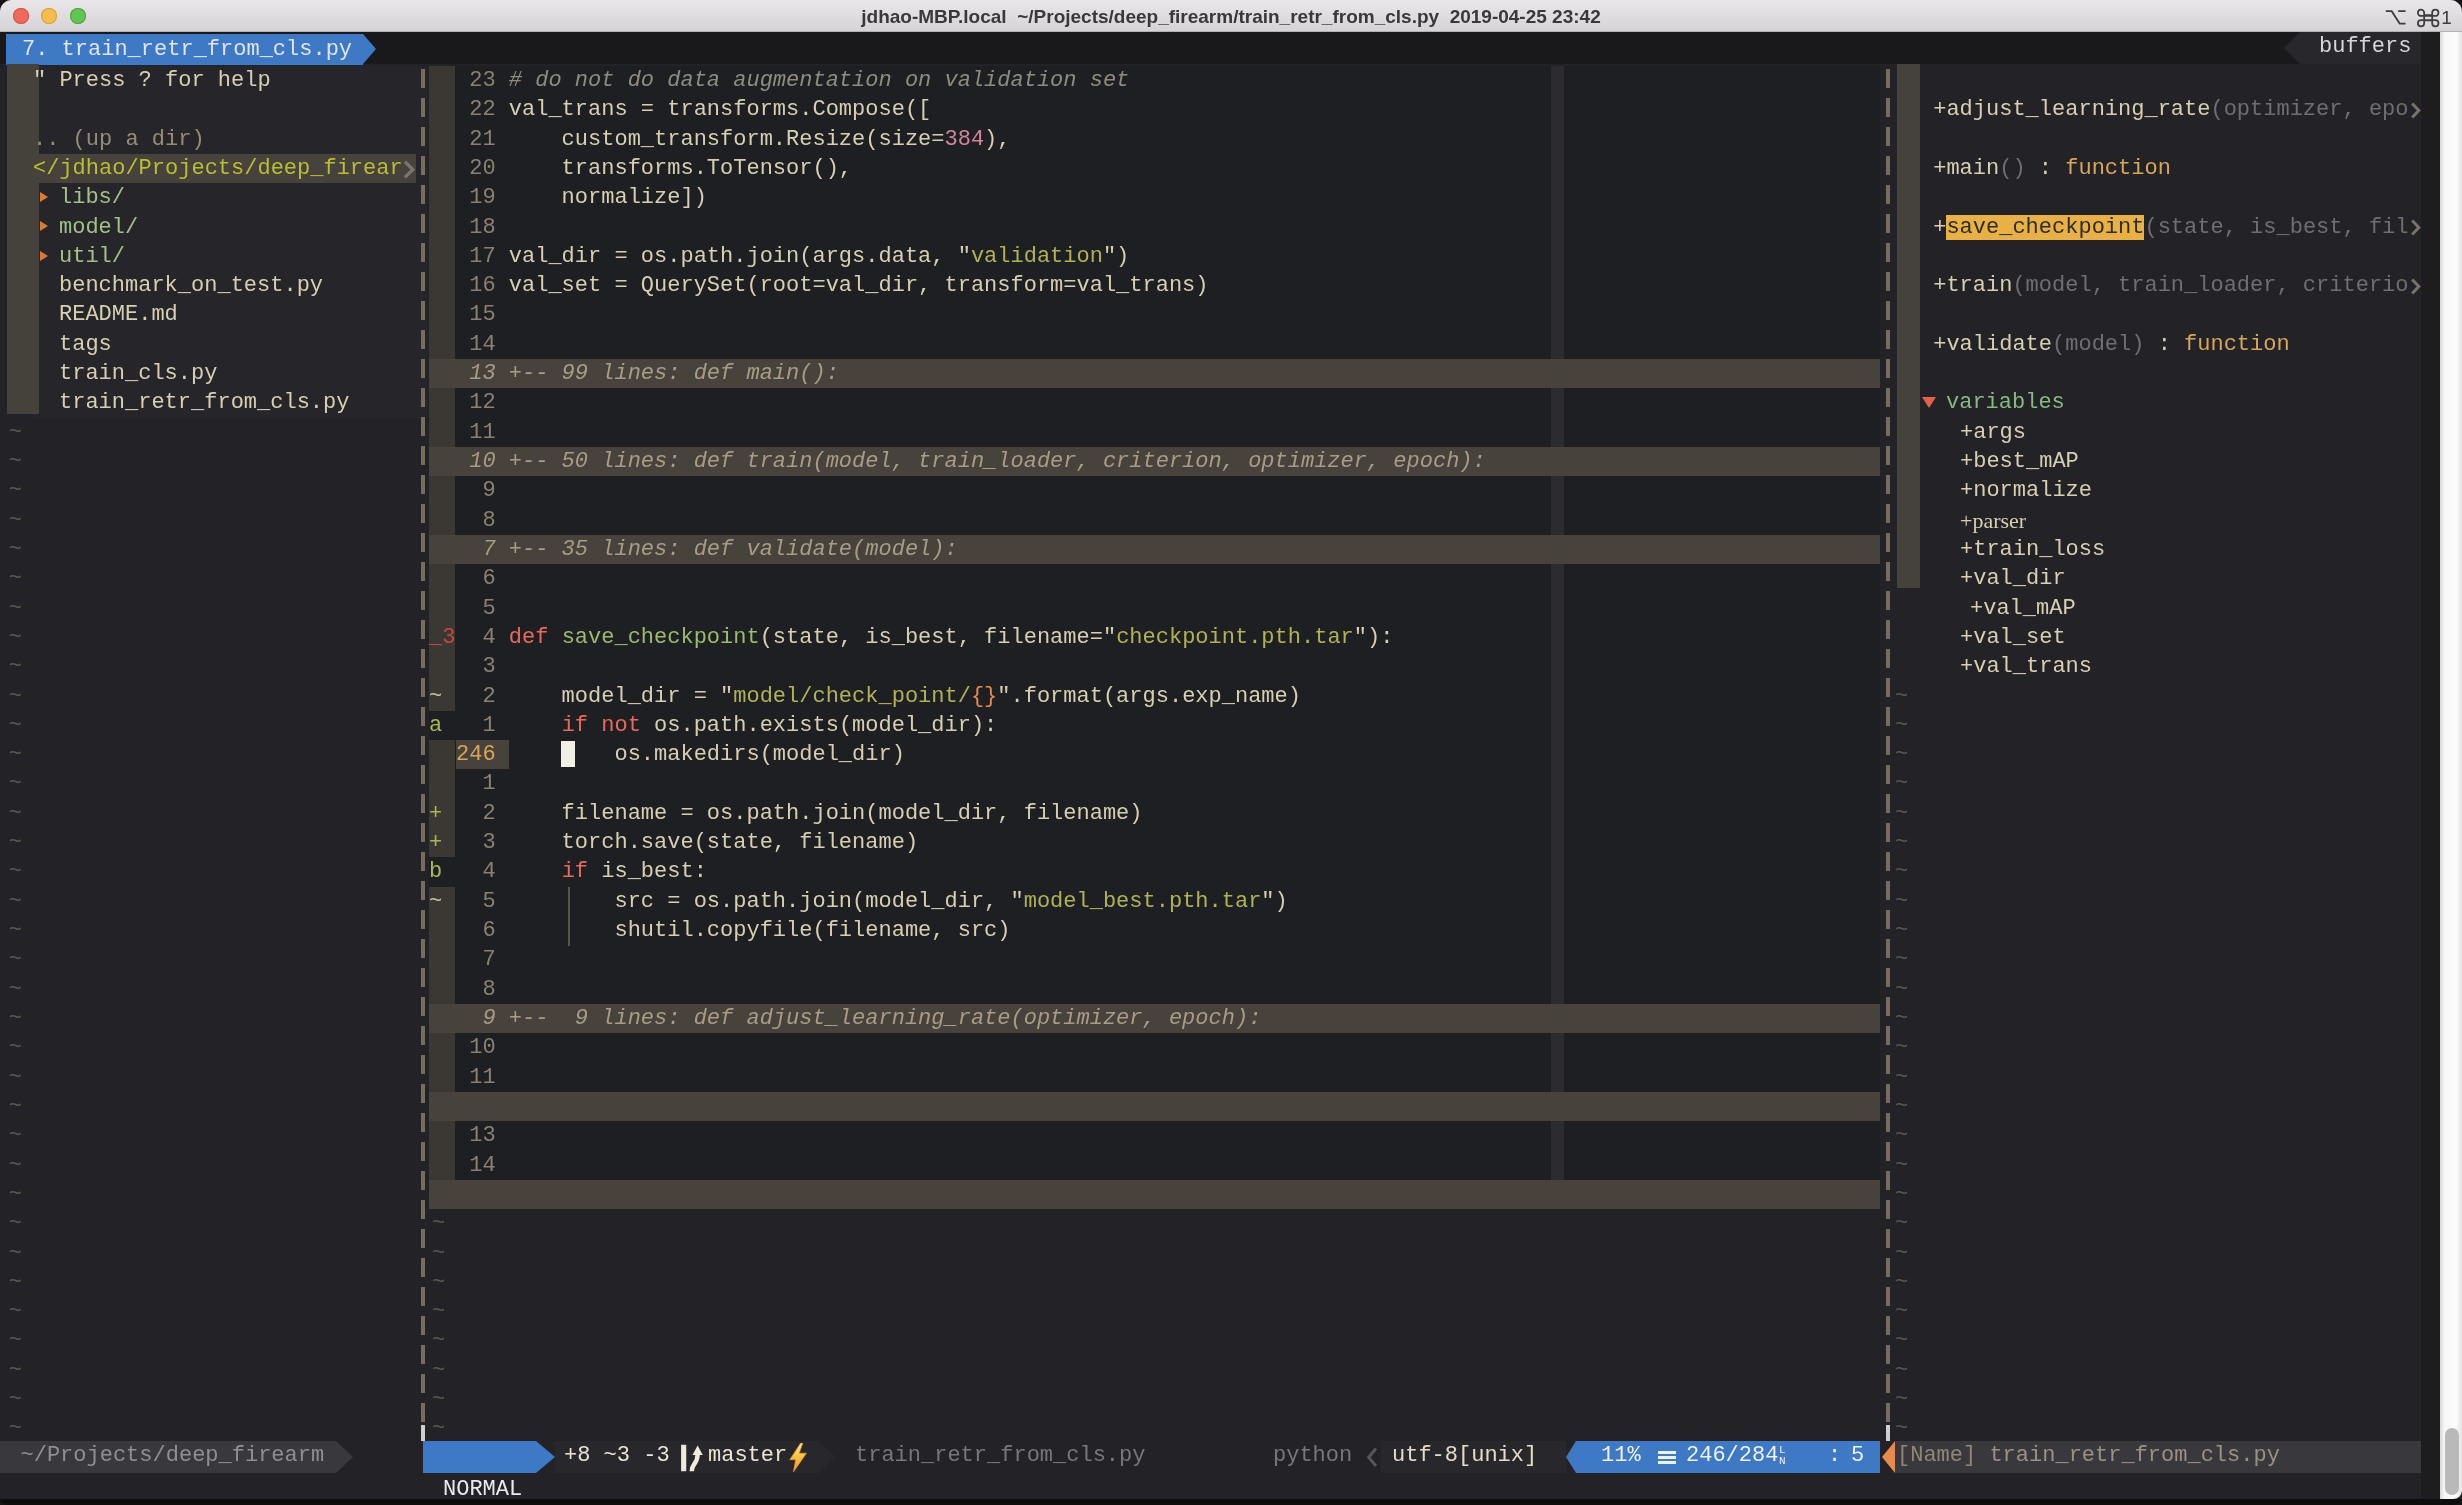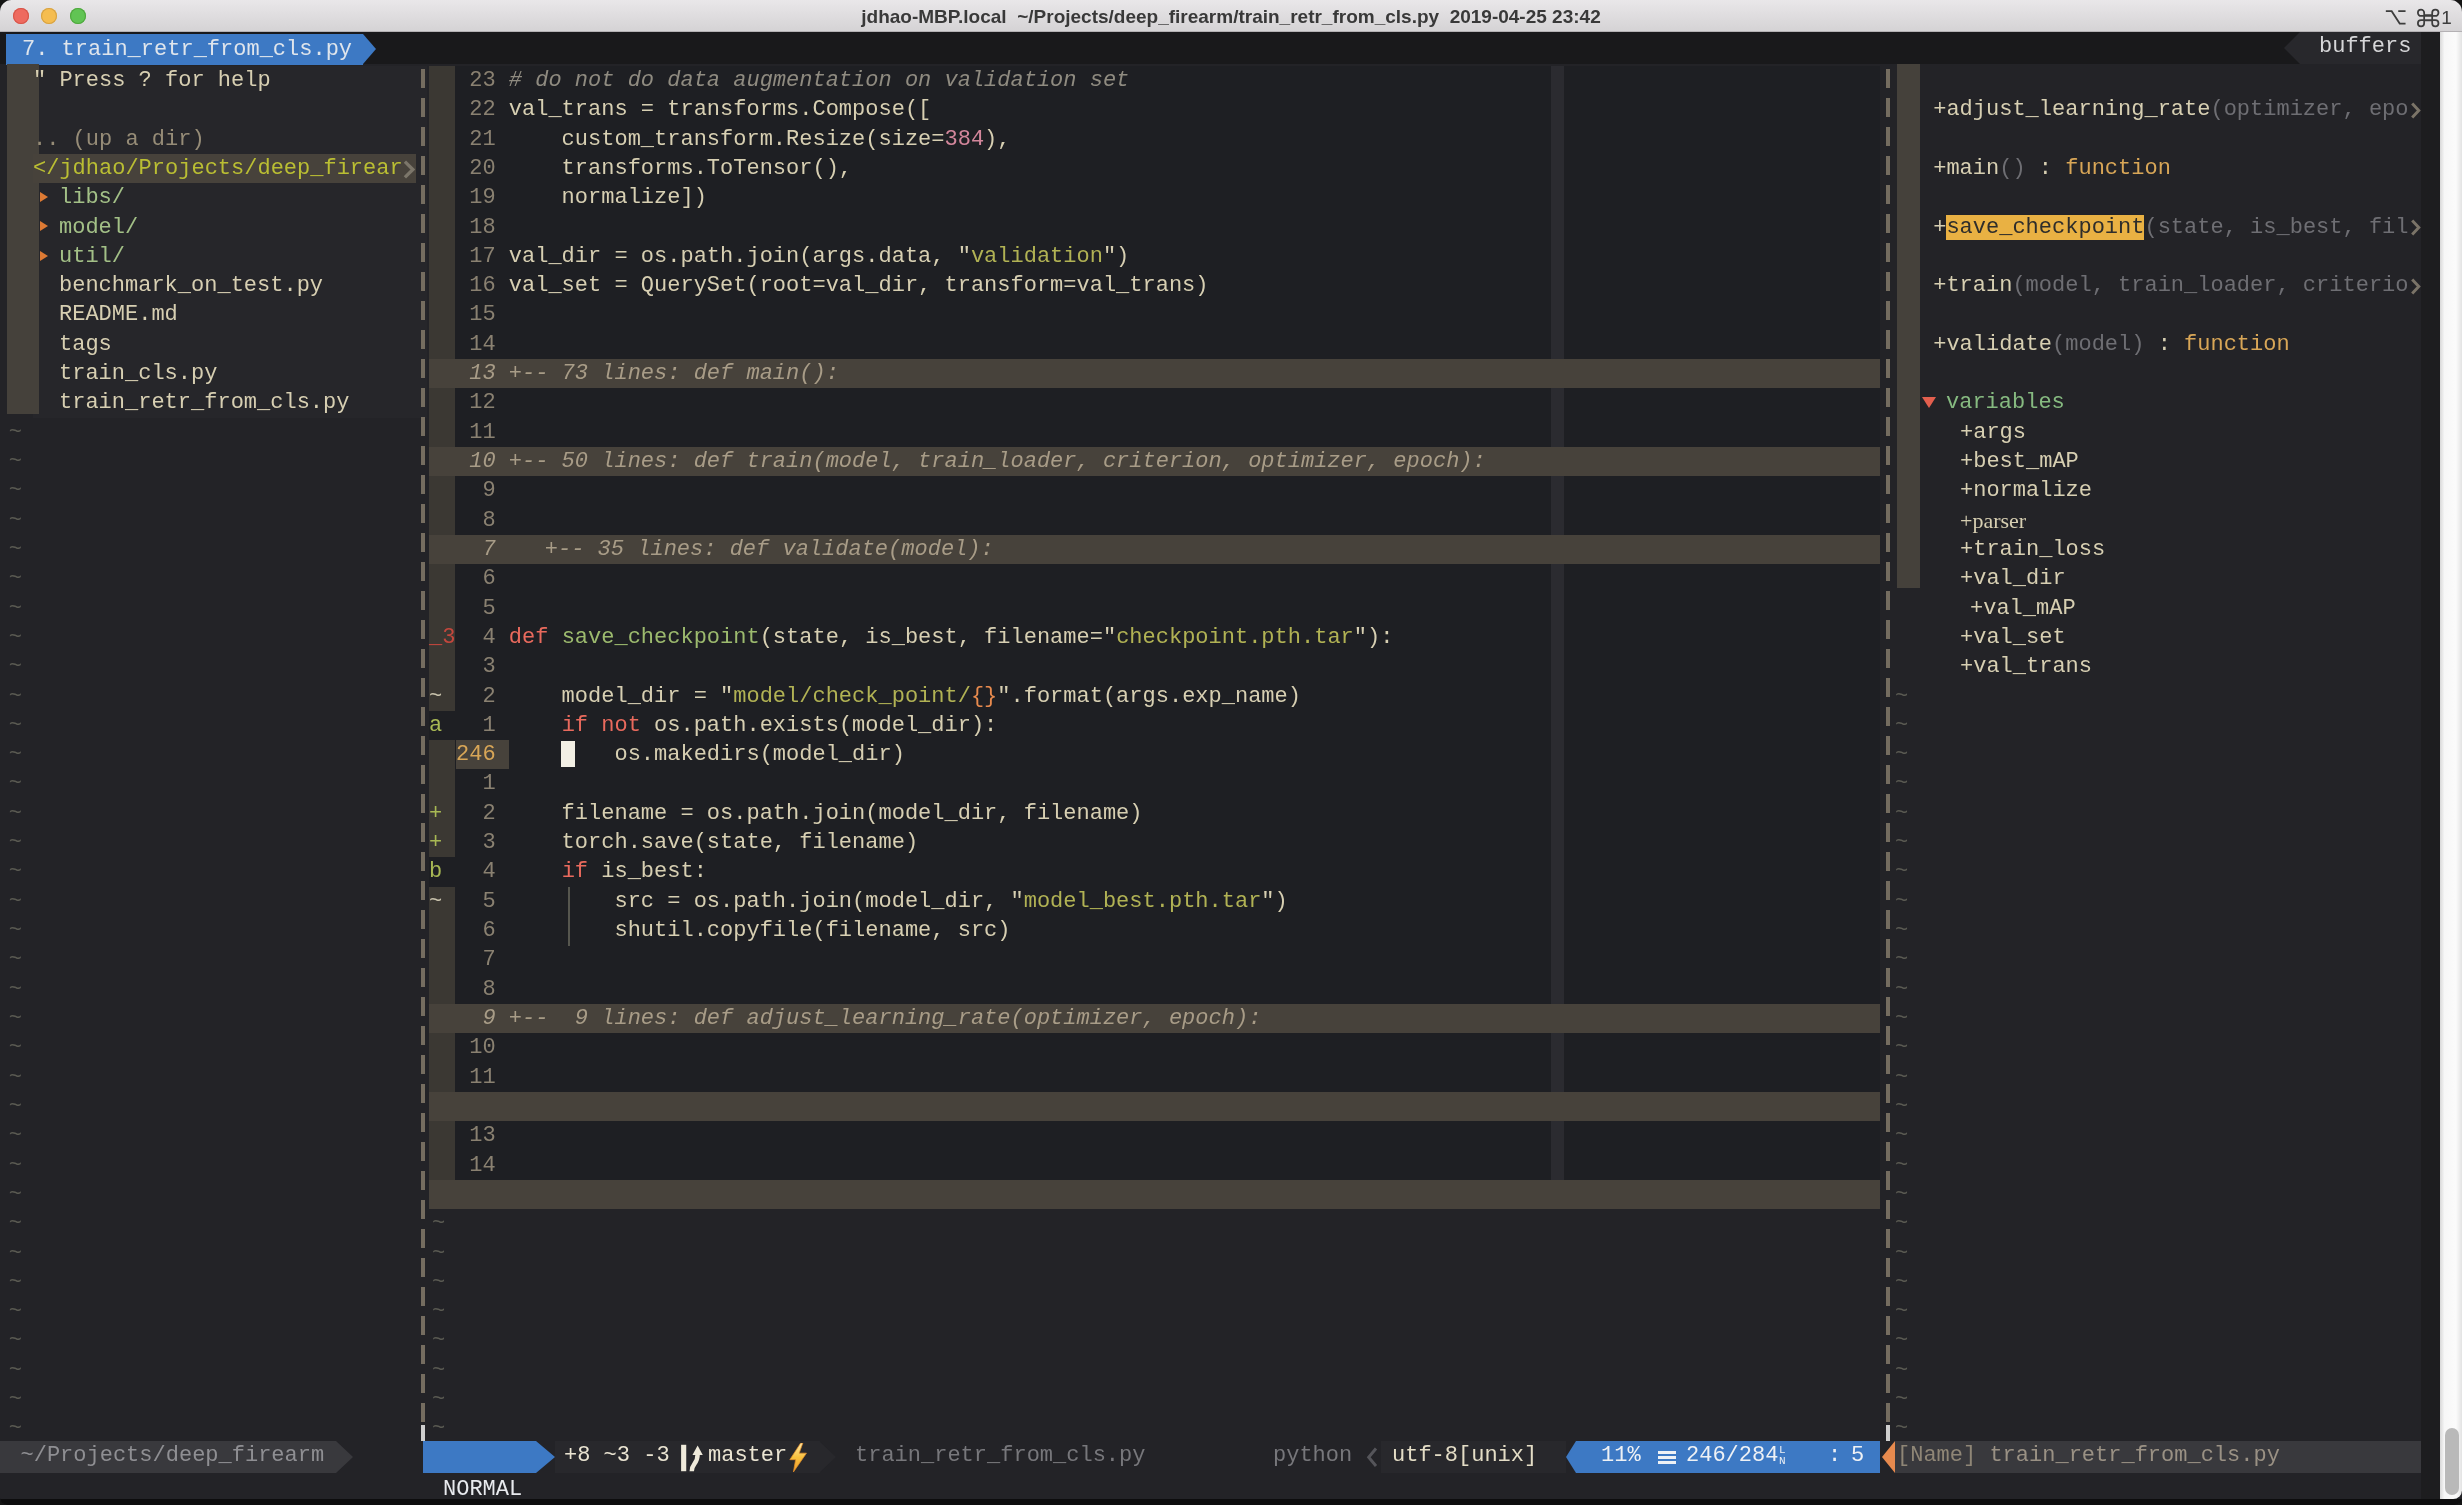--- a/index.html
+++ b/index.html
@@ -124,23 +124,23 @@
 <div style="position:absolute;left:456px;top:828px;font-family:Liberation Mono,monospace;font-size:22px;line-height:29px;color:#d7cfb2;font-weight:normal;font-style:normal;letter-spacing:0;white-space:pre;"><span style="color:#8a8171;font-style:normal;font-weight:normal;">  3</span><span style="color:#d7cfb2;font-style:normal;font-weight:normal;"> </span><span style="color:#d7cfb2;font-style:normal;font-weight:normal;">    torch.save(state, filename)</span></div>
 <div style="position:absolute;left:456px;top:857px;font-family:Liberation Mono,monospace;font-size:22px;line-height:29px;color:#d7cfb2;font-weight:normal;font-style:normal;letter-spacing:0;white-space:pre;"><span style="color:#8a8171;font-style:normal;font-weight:normal;">  4</span><span style="color:#d7cfb2;font-style:normal;font-weight:normal;"> </span><span style="color:#d7cfb2;font-style:normal;font-weight:normal;">    </span><span style="color:#e96a5d;font-style:normal;font-weight:normal;">if</span><span style="color:#d7cfb2;font-style:normal;font-weight:normal;"> is_best:</span></div>
 <div style="position:absolute;left:456px;top:887px;font-family:Liberation Mono,monospace;font-size:22px;line-height:29px;color:#d7cfb2;font-weight:normal;font-style:normal;letter-spacing:0;white-space:pre;"><span style="color:#8a8171;font-style:normal;font-weight:normal;">  5</span><span style="color:#d7cfb2;font-style:normal;font-weight:normal;"> </span><span style="color:#d7cfb2;font-style:normal;font-weight:normal;">        src = os.path.join(model_dir, "</span><span style="color:#b1b254;font-style:normal;font-weight:normal;">model_best.pth.tar</span><span style="color:#d7cfb2;font-style:normal;font-weight:normal;">")</span></div>
 <div style="position:absolute;left:456px;top:916px;font-family:Liberation Mono,monospace;font-size:22px;line-height:29px;color:#d7cfb2;font-weight:normal;font-style:normal;letter-spacing:0;white-space:pre;"><span style="color:#8a8171;font-style:normal;font-weight:normal;">  6</span><span style="color:#d7cfb2;font-style:normal;font-weight:normal;"> </span><span style="color:#d7cfb2;font-style:normal;font-weight:normal;">        shutil.copyfile(filename, src)</span></div>
 <div style="position:absolute;left:456px;top:945px;font-family:Liberation Mono,monospace;font-size:22px;line-height:29px;color:#d7cfb2;font-weight:normal;font-style:normal;letter-spacing:0;white-space:pre;"><span style="color:#8a8171;font-style:normal;font-weight:normal;">  7</span><span style="color:#d7cfb2;font-style:normal;font-weight:normal;"> </span></div>
 <div style="position:absolute;left:456px;top:975px;font-family:Liberation Mono,monospace;font-size:22px;line-height:29px;color:#d7cfb2;font-weight:normal;font-style:normal;letter-spacing:0;white-space:pre;"><span style="color:#8a8171;font-style:normal;font-weight:normal;">  8</span><span style="color:#d7cfb2;font-style:normal;font-weight:normal;"> </span></div>
 <div style="position:absolute;left:456px;top:1033px;font-family:Liberation Mono,monospace;font-size:22px;line-height:29px;color:#d7cfb2;font-weight:normal;font-style:normal;letter-spacing:0;white-space:pre;"><span style="color:#8a8171;font-style:normal;font-weight:normal;"> 10</span><span style="color:#d7cfb2;font-style:normal;font-weight:normal;"> </span></div>
 <div style="position:absolute;left:456px;top:1063px;font-family:Liberation Mono,monospace;font-size:22px;line-height:29px;color:#d7cfb2;font-weight:normal;font-style:normal;letter-spacing:0;white-space:pre;"><span style="color:#8a8171;font-style:normal;font-weight:normal;"> 11</span><span style="color:#d7cfb2;font-style:normal;font-weight:normal;"> </span></div>
 <div style="position:absolute;left:456px;top:1121px;font-family:Liberation Mono,monospace;font-size:22px;line-height:29px;color:#d7cfb2;font-weight:normal;font-style:normal;letter-spacing:0;white-space:pre;"><span style="color:#8a8171;font-style:normal;font-weight:normal;"> 13</span><span style="color:#d7cfb2;font-style:normal;font-weight:normal;"> </span></div>
 <div style="position:absolute;left:456px;top:1151px;font-family:Liberation Mono,monospace;font-size:22px;line-height:29px;color:#d7cfb2;font-weight:normal;font-style:normal;letter-spacing:0;white-space:pre;"><span style="color:#8a8171;font-style:normal;font-weight:normal;"> 14</span><span style="color:#d7cfb2;font-style:normal;font-weight:normal;"> </span></div>
-<div style="position:absolute;left:456px;top:359px;font-family:Liberation Mono,monospace;font-size:22px;line-height:29px;color:#a89c87;font-weight:normal;font-style:normal;letter-spacing:0;white-space:pre;"><span style="color:#a89c87;font-style:italic;font-weight:normal;"> 13 </span><span style="color:#a89c87;font-style:italic;">+-- 73 lines: def main():</span></div>
+<div style="position:absolute;left:456px;top:359px;font-family:Liberation Mono,monospace;font-size:22px;line-height:29px;color:#a89c87;font-weight:normal;font-style:normal;letter-spacing:0;white-space:pre;"><span style="color:#a89c87;font-style:italic;font-weight:normal;"> 13 </span><span style="color:#a89c87;font-style:italic;">+-- 99 lines: def main():</span></div>
 <div style="position:absolute;left:456px;top:447px;font-family:Liberation Mono,monospace;font-size:22px;line-height:29px;color:#a89c87;font-weight:normal;font-style:normal;letter-spacing:0;white-space:pre;"><span style="color:#a89c87;font-style:italic;font-weight:normal;"> 10 </span><span style="color:#a89c87;font-style:italic;">+-- 50 lines: def train(model, train_loader, criterion, optimizer, epoch):</span></div>
-<div style="position:absolute;left:456px;top:535px;font-family:Liberation Mono,monospace;font-size:22px;line-height:29px;color:#a89c87;font-weight:normal;font-style:normal;letter-spacing:0;white-space:pre;"><span style="color:#a89c87;font-style:italic;font-weight:normal;">  7 </span><span style="color:#a89c87;font-style:italic;margin-left:36px;">+-- 35 lines: def validate(model):</span></div>
+<div style="position:absolute;left:456px;top:535px;font-family:Liberation Mono,monospace;font-size:22px;line-height:29px;color:#a89c87;font-weight:normal;font-style:normal;letter-spacing:0;white-space:pre;"><span style="color:#a89c87;font-style:italic;font-weight:normal;">  7 </span><span style="color:#a89c87;font-style:italic;">+-- 35 lines: def validate(model):</span></div>
 <div style="position:absolute;left:456px;top:1004px;font-family:Liberation Mono,monospace;font-size:22px;line-height:29px;color:#a89c87;font-weight:normal;font-style:normal;letter-spacing:0;white-space:pre;"><span style="color:#a89c87;font-style:italic;font-weight:normal;">  9 </span><span style="color:#a89c87;font-style:italic;">+--  9 lines: def adjust_learning_rate(optimizer, epoch):</span></div>
 <div style="position:absolute;left:568px;top:887px;width:2.2px;height:59px;background:#56564e;"></div>
 <div style="position:absolute;left:429px;top:623px;font-family:Liberation Mono,monospace;font-size:22px;line-height:29px;color:#c4473d;font-weight:normal;font-style:normal;letter-spacing:0;white-space:pre;"><span style="color:#c4473d;font-style:normal;font-weight:normal;">_3</span></div>
 <div style="position:absolute;left:429px;top:682px;font-family:Liberation Mono,monospace;font-size:22px;line-height:29px;color:#c8c2ac;font-weight:normal;font-style:normal;letter-spacing:0;white-space:pre;"><span style="color:#c8c2ac;font-style:normal;font-weight:normal;">~</span></div>
 <div style="position:absolute;left:429px;top:711px;font-family:Liberation Mono,monospace;font-size:22px;line-height:29px;color:#a8b854;font-weight:normal;font-style:normal;letter-spacing:0;white-space:pre;"><span style="color:#a8b854;font-style:normal;font-weight:normal;">a</span></div>
 <div style="position:absolute;left:429px;top:799px;font-family:Liberation Mono,monospace;font-size:22px;line-height:29px;color:#a8b854;font-weight:normal;font-style:normal;letter-spacing:0;white-space:pre;"><span style="color:#a8b854;font-style:normal;font-weight:normal;">+</span></div>
 <div style="position:absolute;left:429px;top:828px;font-family:Liberation Mono,monospace;font-size:22px;line-height:29px;color:#a8b854;font-weight:normal;font-style:normal;letter-spacing:0;white-space:pre;"><span style="color:#a8b854;font-style:normal;font-weight:normal;">+</span></div>
 <div style="position:absolute;left:429px;top:857px;font-family:Liberation Mono,monospace;font-size:22px;line-height:29px;color:#a8b854;font-weight:normal;font-style:normal;letter-spacing:0;white-space:pre;"><span style="color:#a8b854;font-style:normal;font-weight:normal;">b</span></div>
 <div style="position:absolute;left:429px;top:887px;font-family:Liberation Mono,monospace;font-size:22px;line-height:29px;color:#c8c2ac;font-weight:normal;font-style:normal;letter-spacing:0;white-space:pre;"><span style="color:#c8c2ac;font-style:normal;font-weight:normal;">~</span></div>
 <div style="position:absolute;left:432px;top:1209px;font-family:Liberation Mono,monospace;font-size:22px;line-height:29px;color:#5a5a52;font-weight:normal;font-style:normal;letter-spacing:0;white-space:pre;"><span style="color:#5a5a52;font-style:normal;font-weight:normal;">~</span></div>

